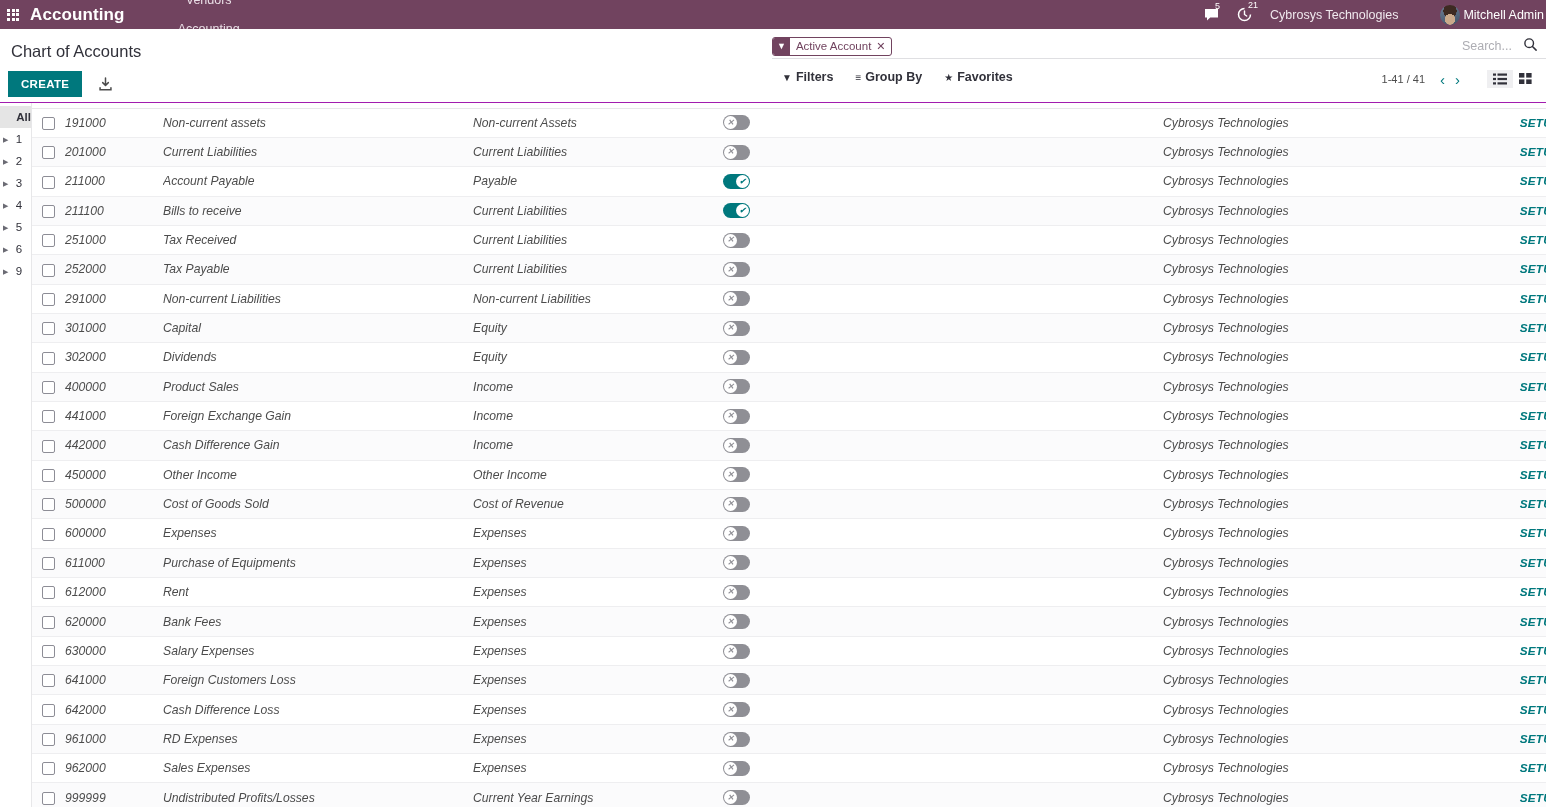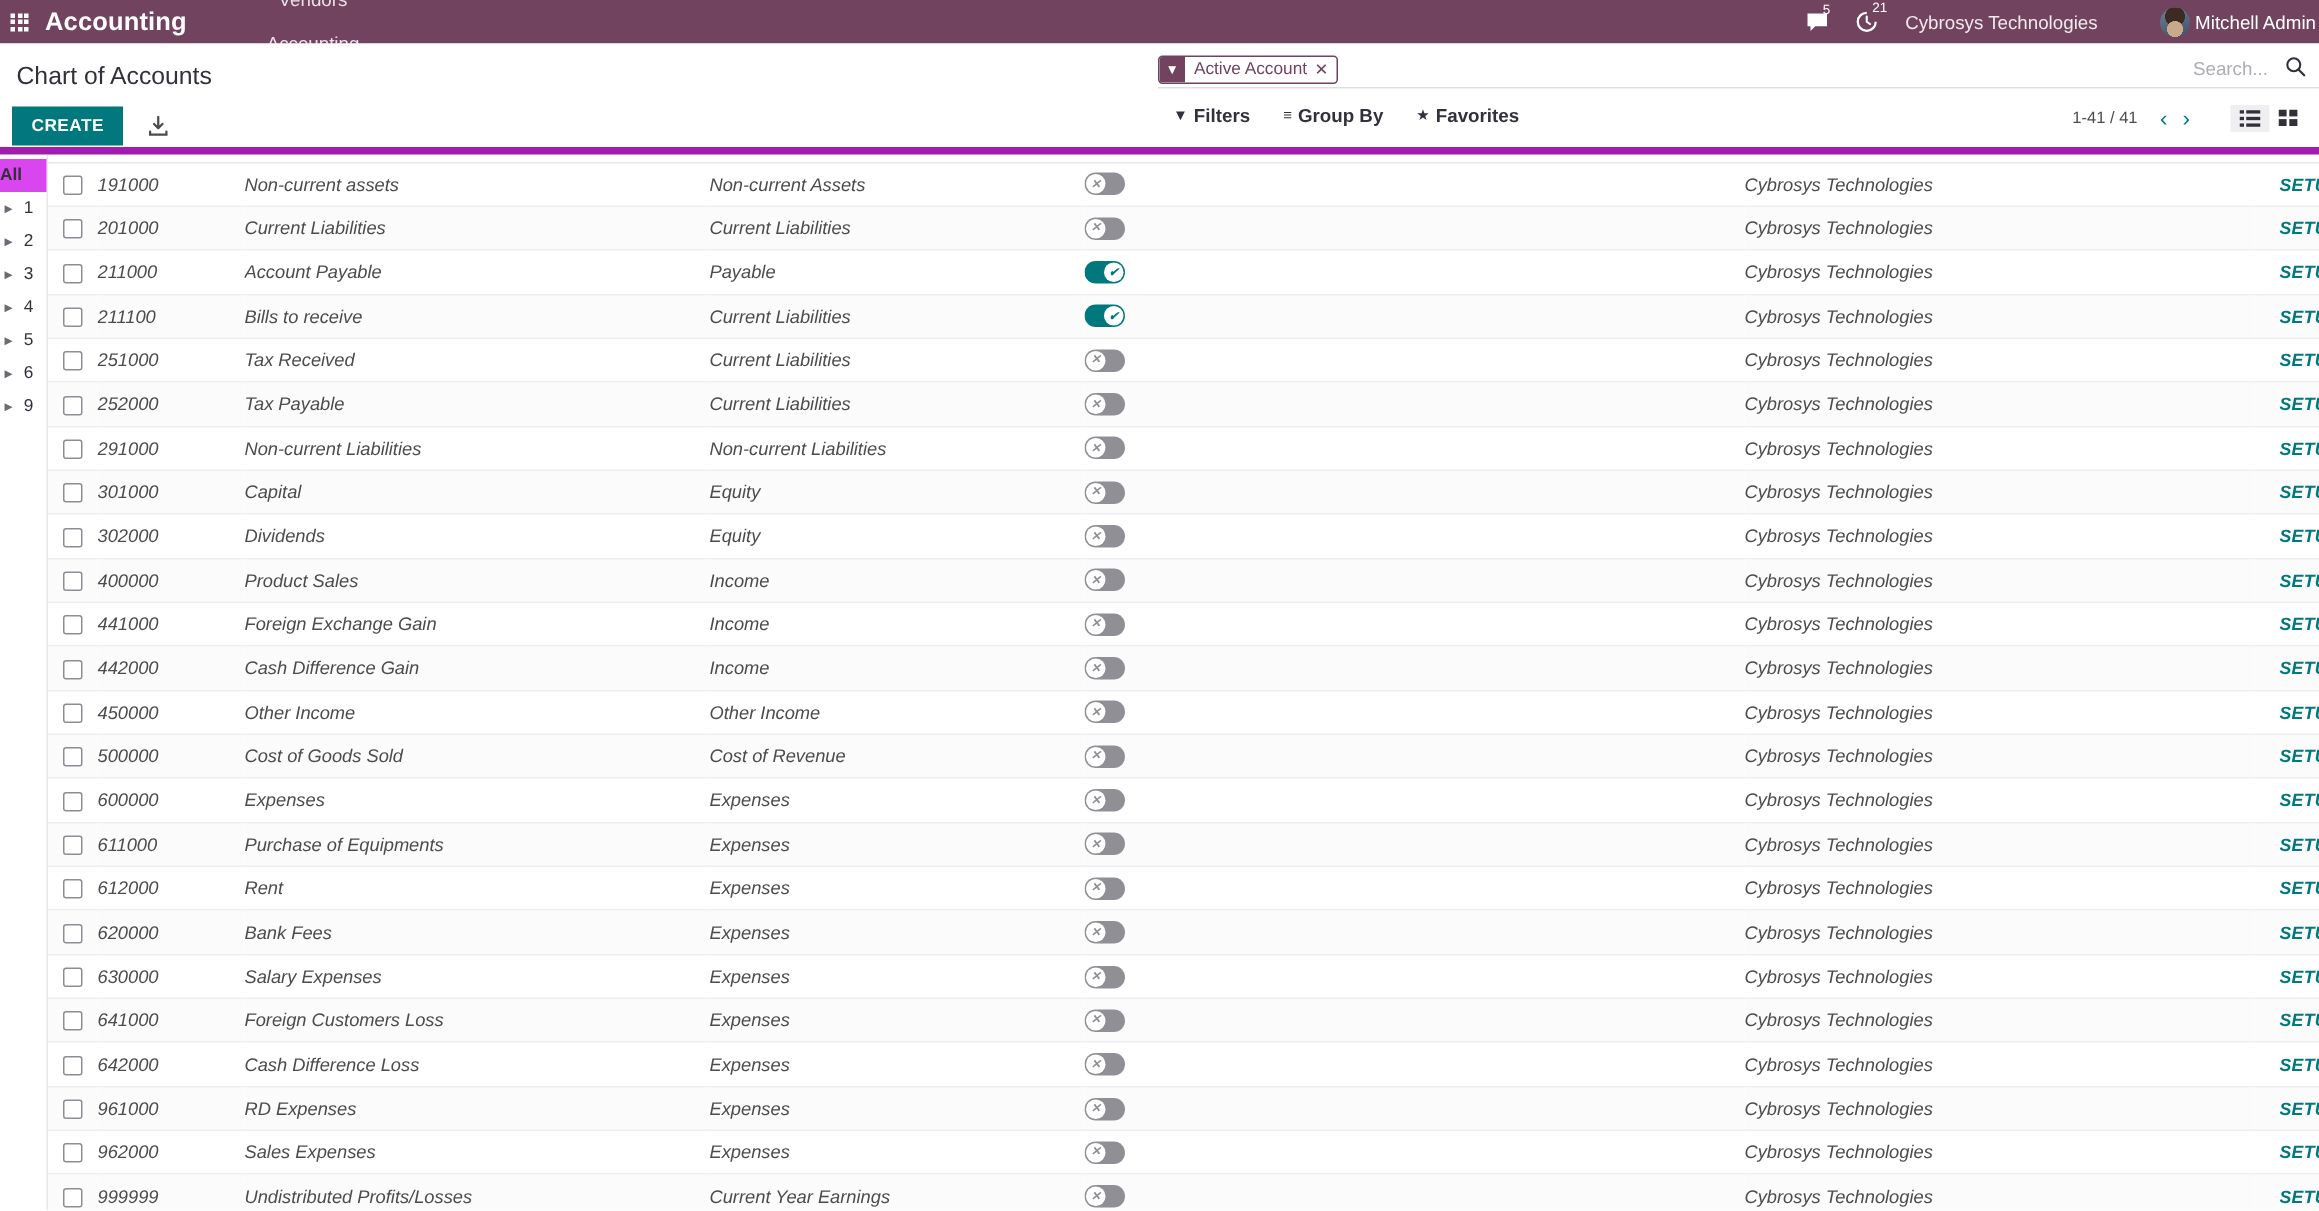--- a/index.html
+++ b/index.html
@@ -88,21 +88,21 @@
       linear-gradient(160deg, #6e7f96, #3f5166);
     margin-right: 3px;
     flex-shrink: 0;
   }
   .user-name { font-size: 12.5px; color: #ffffff; white-space: nowrap; }
 
   
   .control-panel {
     position: relative;
     background: #ffffff;
-    border-bottom: 5px solid #a21caf;
+    border-bottom: 1px solid #a21caf;
     height: 74px;
     flex-shrink: 0;
   }
   .cp-title {
     position: absolute;
     left: 11px; top: 13px;
     font-size: 16.5px;
     color: #31313a;
     font-weight: normal;
   }
@@ -255,23 +255,23 @@
     display: flex;
     align-items: center;
     font-size: 11.5px;
     color: #31313a;
     height: 22px;
     padding-left: 3px;
     cursor: pointer;
     white-space: nowrap;
   }
   .sb-item.all {
-    background: #d946ef;
+    background: #e5e5e5;
     font-weight: bold;
-    justify-content: flex-start;
+    justify-content: flex-end;
     padding-left: 0;
   }
   .sb-caret {
     width: 10px;
     font-size: 7px;
     color: #6b6b74;
     line-height: 1;
     flex-shrink: 0;
   }
   .sb-label { flex: 1; text-align: center; padding-right: 6px; }

